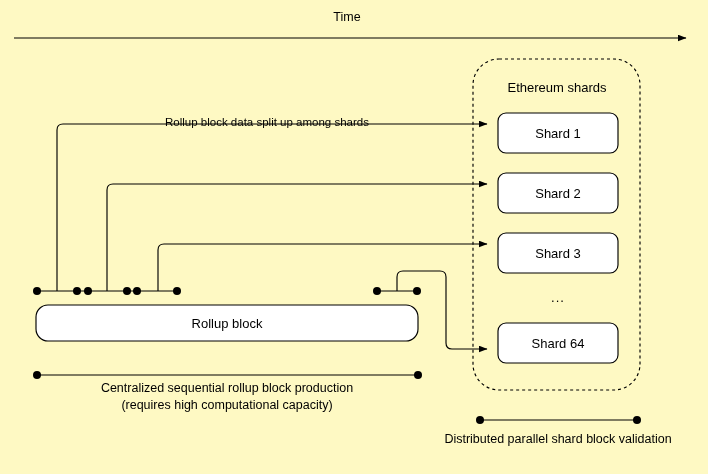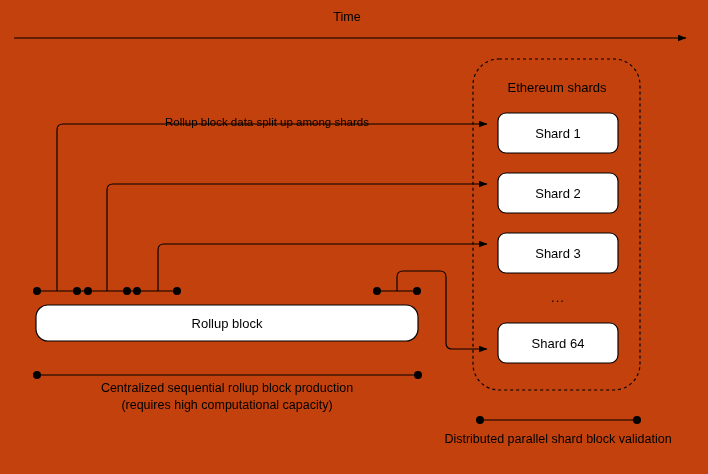--- a/index.html
+++ b/index.html
@@ -8,21 +8,21 @@
     padding: 0;
     background: #ffffff;
   }
   body {
     font-family: "Liberation Sans", sans-serif;
   }
   #diagram-root {
     position: relative;
     width: 708px;
     height: 474px;
-    background: #c2410c;
+    background: #fef9c3;
     overflow: hidden;
   }
   svg.canvas {
     position: absolute;
     top: 0;
     left: 0;
     width: 708px;
     height: 474px;
   }
   .stroke {

